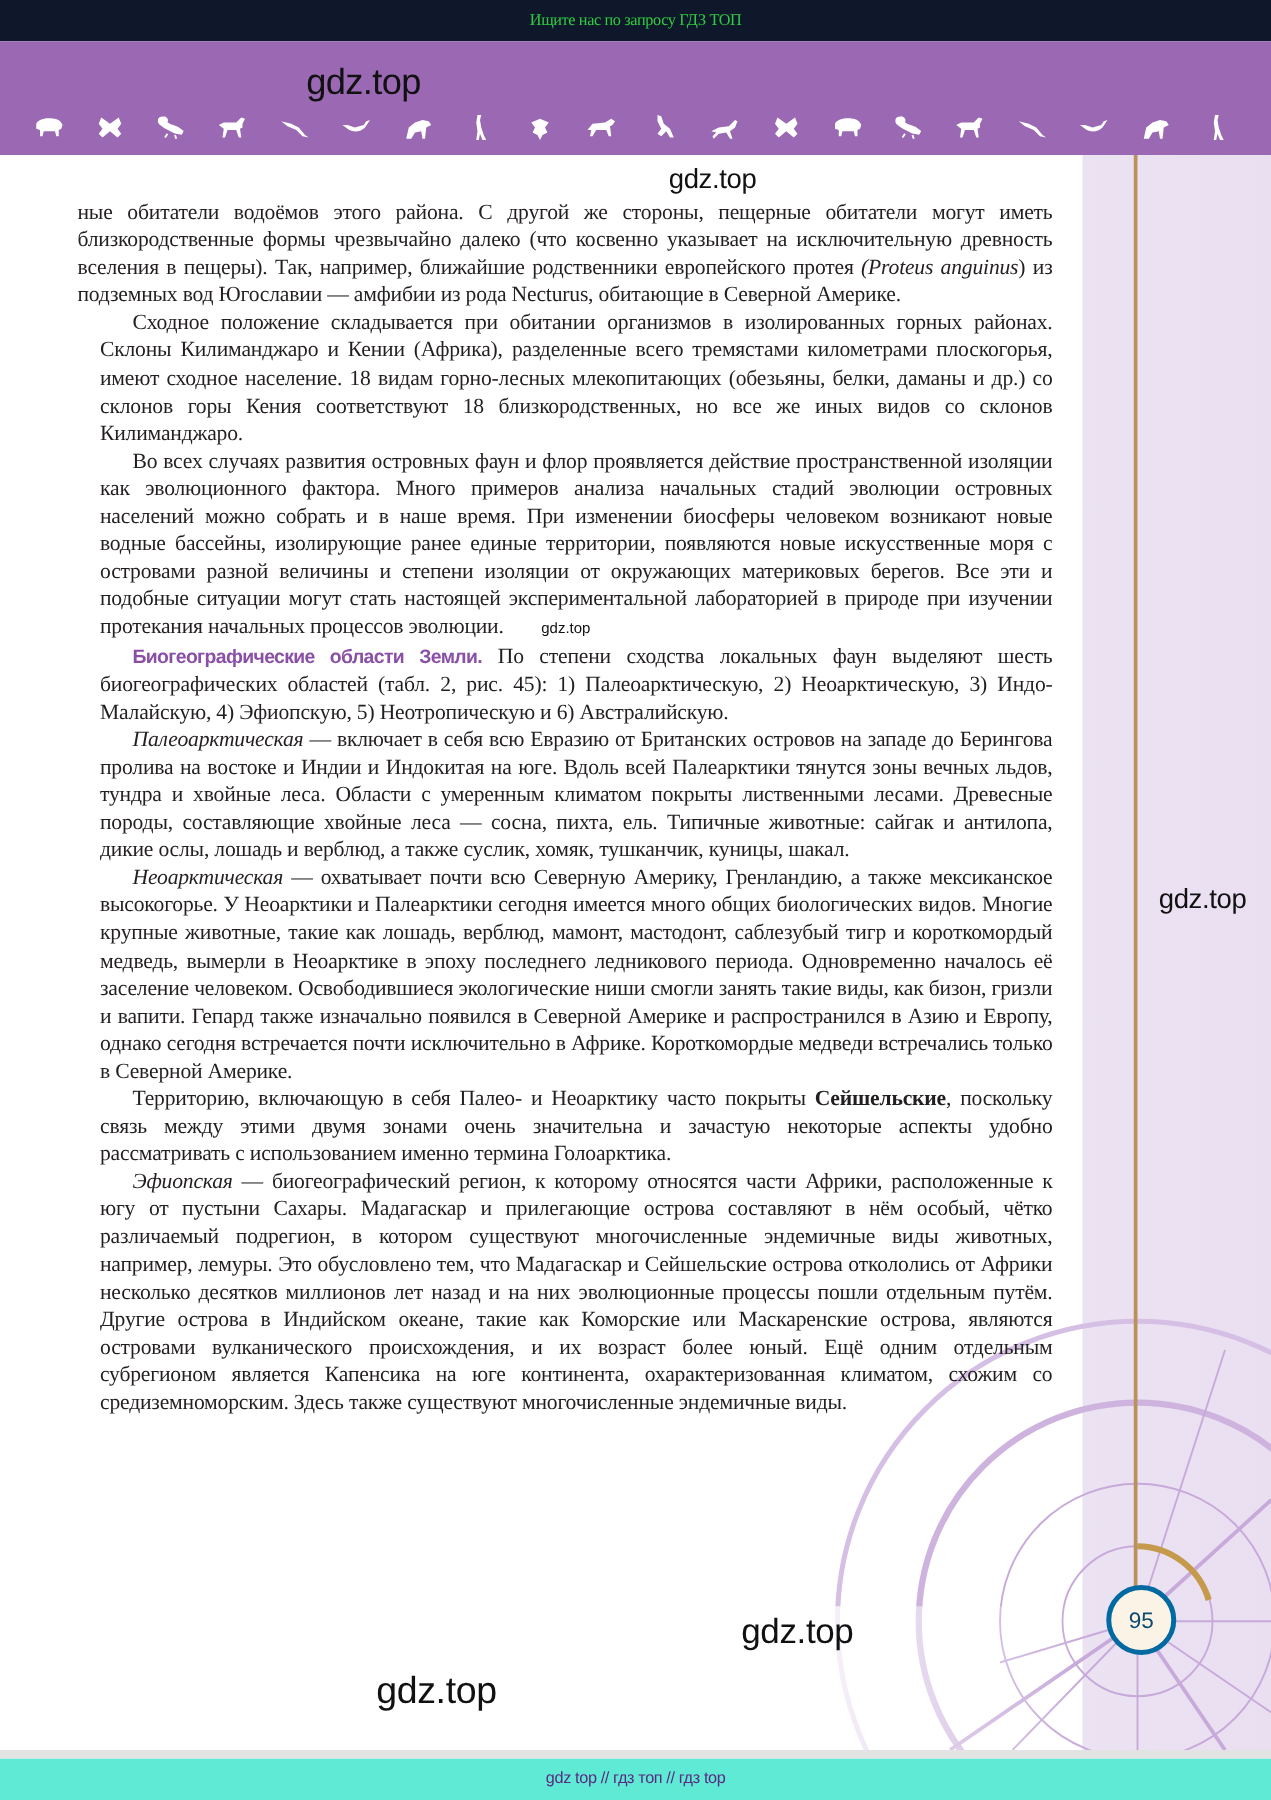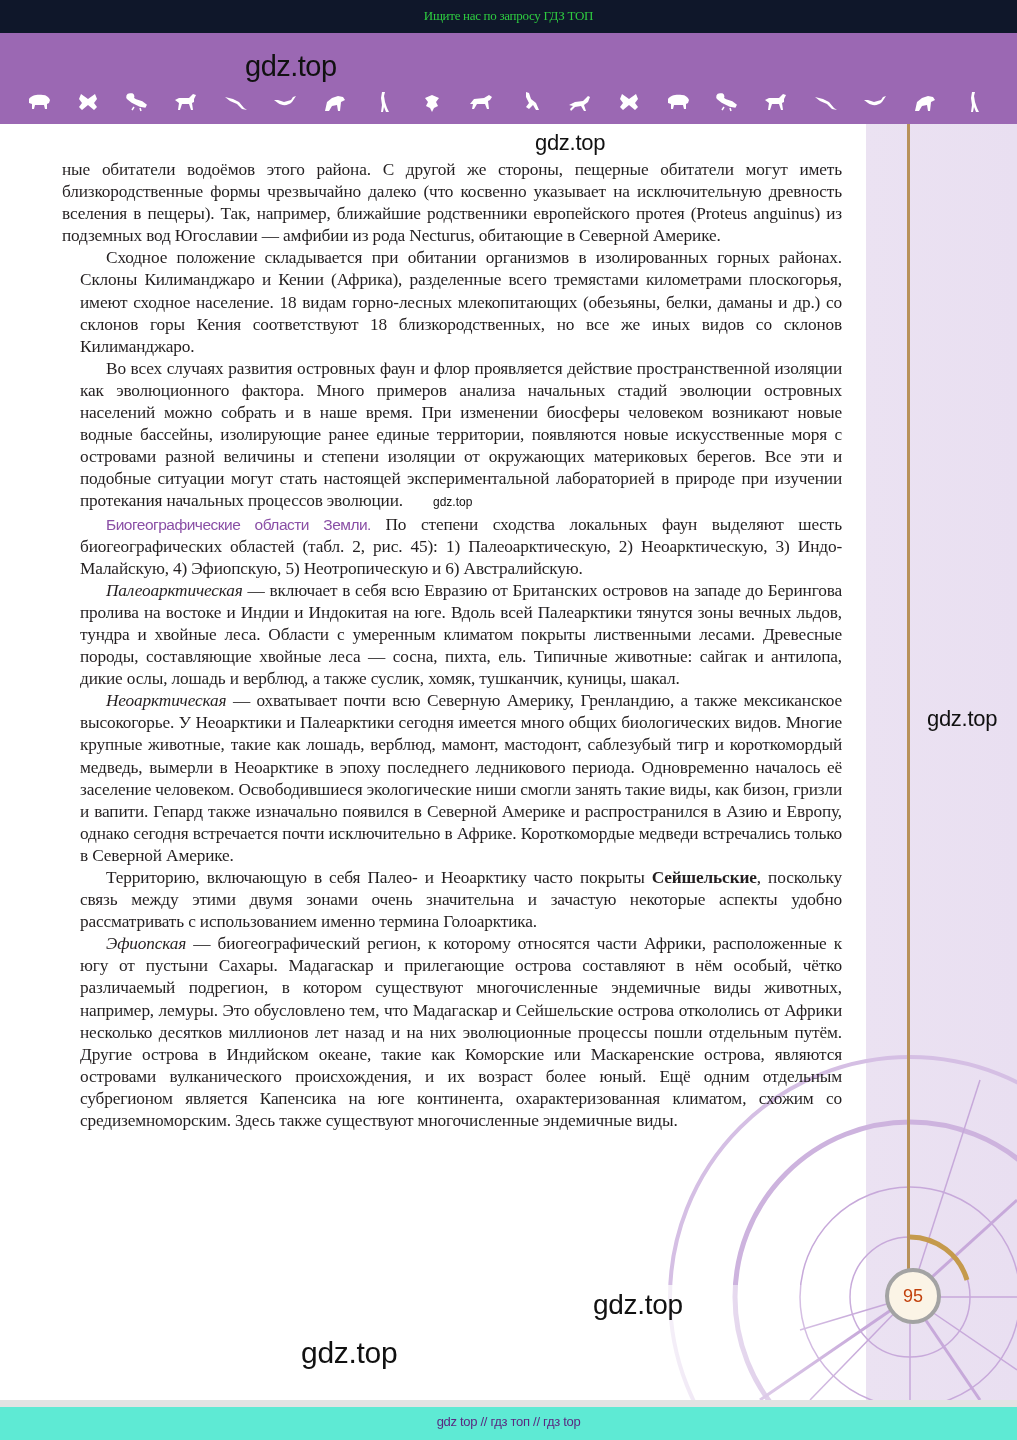--- a/index.html
+++ b/index.html
@@ -43,39 +43,39 @@
   }
   .compass { position: absolute; left: 600px; top: 1040px; width: 417px; height: 360px; overflow: hidden; }
   .compass svg { width: 417px; height: 360px; }
   .fade-cover {
     position: absolute; left: 0; top: 1285px; width: 866px; height: 115px;
     background: linear-gradient(90deg, #ffffff 0%, #ffffff 70%, rgba(255,255,255,0) 100%);
   }
 
   .page-num {
     position: absolute; left: 885px; top: 1268px; width: 56px; height: 56px;
-    border-radius: 50%; background: #fbf4e6; border: 4px solid #a3a3a3;
-    font-family: "Liberation Sans", sans-serif; font-size: 18px; color: #c2410c;
+    border-radius: 50%; background: #fbf4e6; border: 4px solid #0369a1;
+    font-family: "Liberation Sans", sans-serif; font-size: 18px; color: #0c4a6e;
     display: flex; align-items: center; justify-content: center;
   }
 
   .text-block {
     position: absolute; left: 62px; top: 159px; width: 780px;
     font-size: 17.3px; line-height: 22.1px; text-align: justify;
     letter-spacing: -0.15px;
   }
   .text-block p { text-indent: 0; }
   .text-block p.indent { text-indent: 26px; margin-left: 18px; }
   .text-block .lead {
-    font-family: "Liberation Sans", sans-serif; font-weight: normal; color: #8a4fa6;
+    font-family: "Liberation Sans", sans-serif; font-weight: bold; color: #8a4fa6;
     font-size: 15.5px; letter-spacing: -0.5px;
   }
   .text-block .term { font-weight: normal; font-style: italic; }
   .text-block .bold { font-weight: bold; }
-  .text-block .latin { }
+  .text-block .latin { font-style: italic; }
   .inline-wm {
     font-family: "Liberation Sans", sans-serif; font-size: 12px; color: #111;
     margin-left: 30px; letter-spacing: 0; text-indent: 0;
   }
 
   .wm {
     position: absolute; font-family: "Liberation Sans", sans-serif; color: #111;
     letter-spacing: -0.3px;
   }
   .wm-1 { left: 535px; top: 130px; font-size: 22px; }

